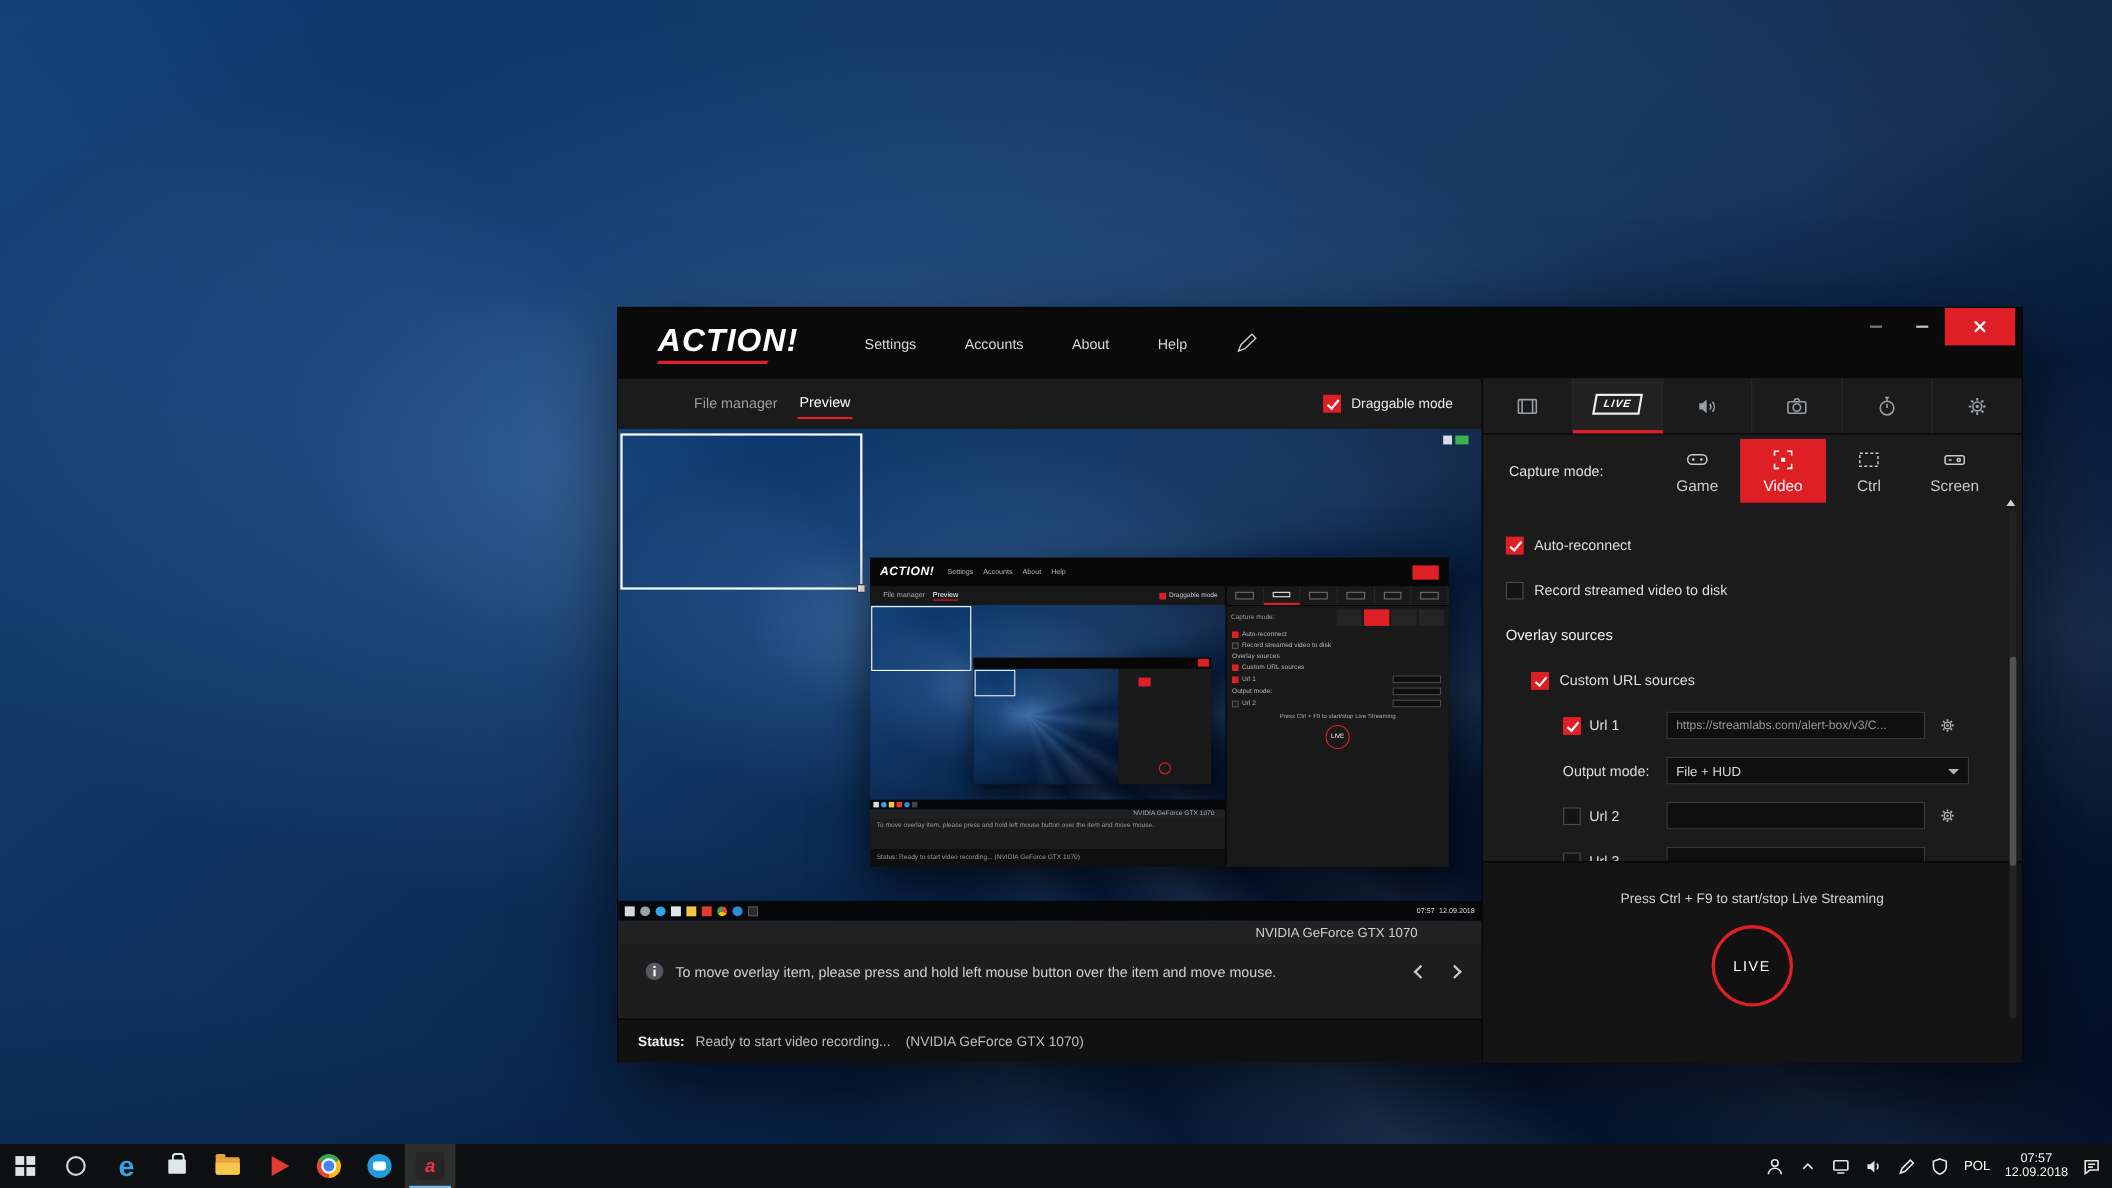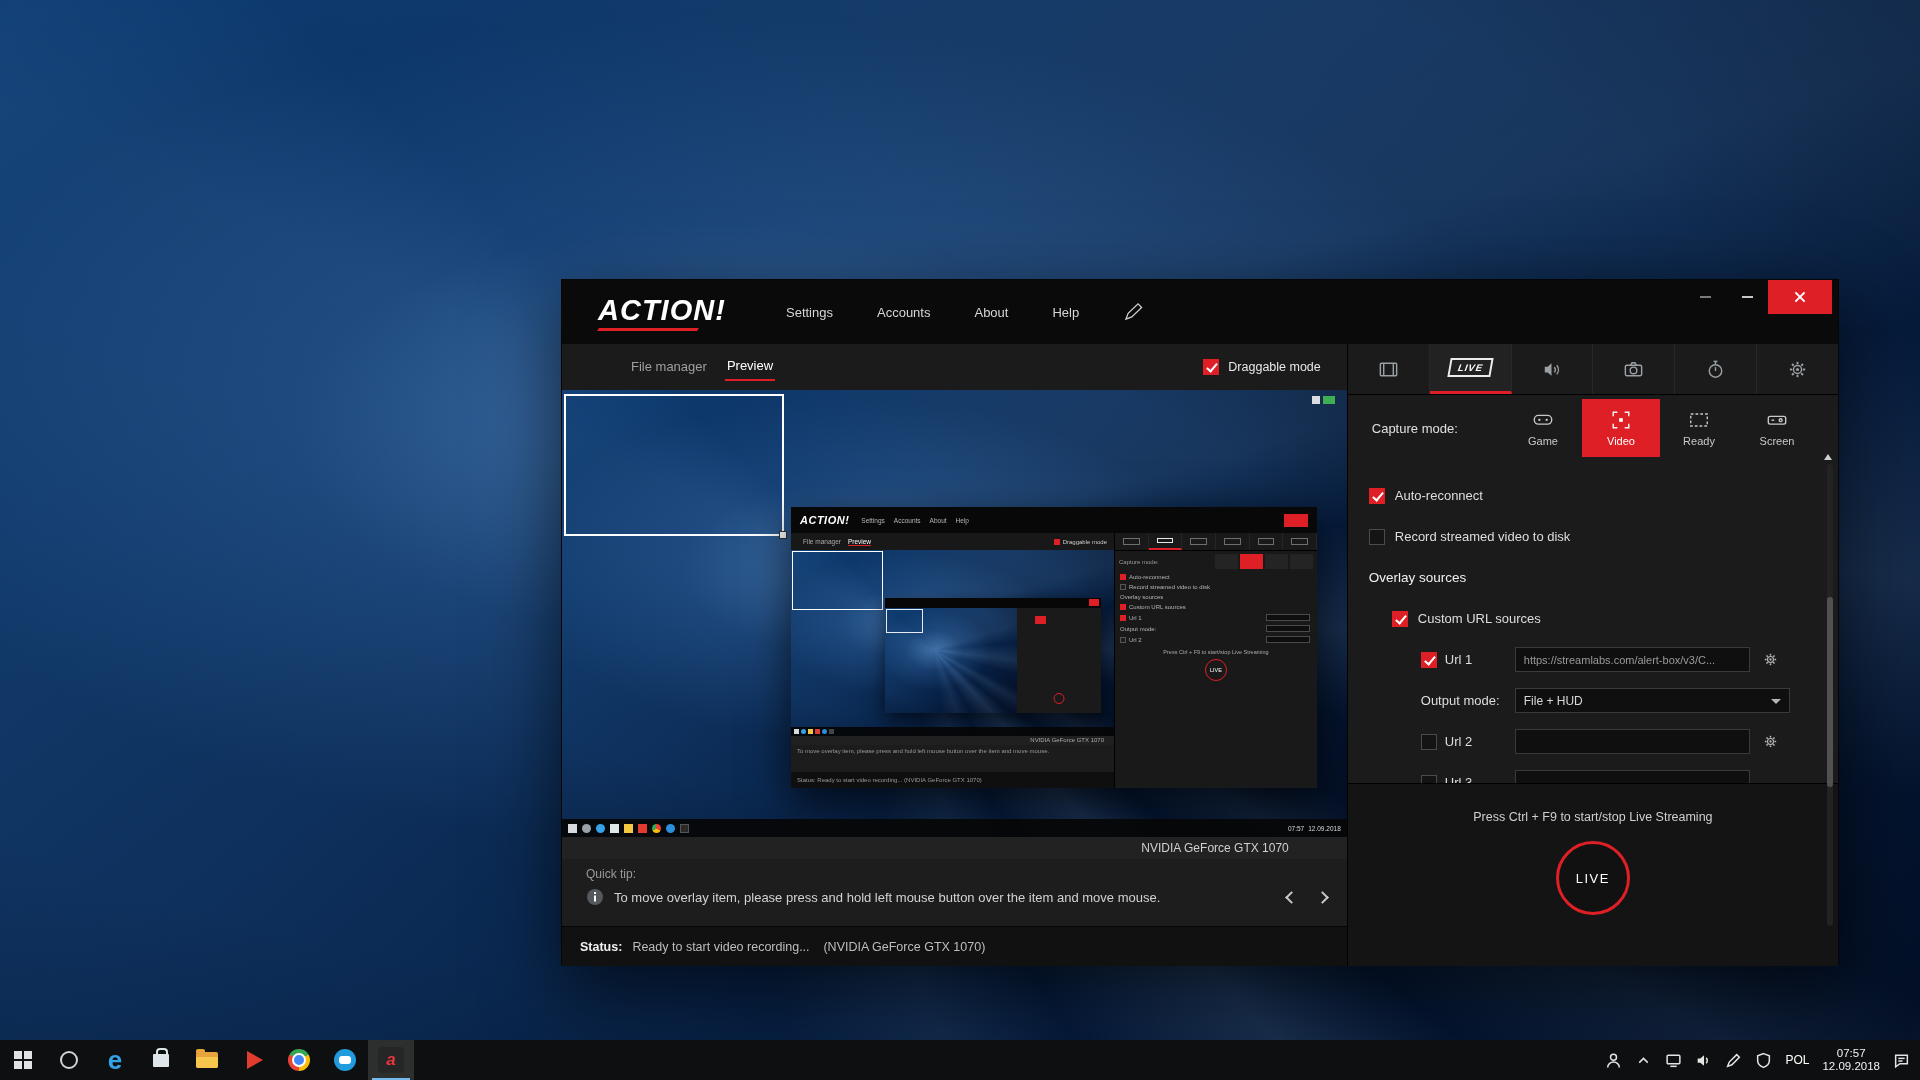--- a/index.html
+++ b/index.html
@@ -133,21 +133,21 @@
   .ptab{flex:1;display:flex;align-items:center;justify-content:center;border-right:1px solid #282828;position:relative;}
   .ptab:last-child{border-right:none;}
   .ptab.active{border-bottom:3px solid var(--accent);background:#222;}
   .ticon{stroke:#9aa0a4;fill:none;stroke-width:1.5;width:23px;height:23px;}
   .ticon .fill{fill:#9aa0a4;stroke:none;}
   .live-flag{display:inline-block;border:2px solid #ececec;transform:skewX(-10deg);padding:2px 7px;font-size:9.5px;font-weight:bold;font-style:italic;letter-spacing:1px;color:#fff;}
 
   .capture-row{height:66px;display:flex;align-items:center;}
   .capture-label{font-size:13px;color:#e0e0e0;padding-left:24px;}
   .capture-buttons{margin-left:auto;margin-right:22px;display:flex;}
-  .cap-btn{width:78px;height:58px;display:flex;flex-direction:column;align-items:center;justify-content:center;gap:4px;font-size:11px;color:#c9c9c9;}
+  .cap-btn{width:78px;height:58px;display:flex;flex-direction:column;align-items:center;justify-content:center;gap:4px;font-size:14px;color:#c9c9c9;}
   .cap-btn svg{stroke:#c9c9c9;fill:none;stroke-width:1.5;width:22px;height:22px;}
   .cap-btn svg .fill{fill:#c9c9c9;stroke:none;}
   .cap-btn.selected{background:var(--accent);color:#fff;}
   .cap-btn.selected svg{stroke:#fff;}
   .cap-btn.selected svg .fill{fill:#fff;}
 
   .rows-region{height:322px;overflow:hidden;padding-top:14px;}
   .row{display:flex;align-items:center;height:41px;padding-left:21px;gap:10px;font-size:13px;color:#dedede;}
   .row.header{color:#f0f0f0;font-size:13.5px;}
   .row.indent{padding-left:44px;}
@@ -370,21 +370,20 @@
             <span class="ptb-time">
                 <span>07:57</span>
                 <span>12.09.2018</span>
               </span>
           </div>
         </div>
 
         <div class="gpu-bar">NVIDIA GeForce GTX 1070</div>
 
         <div class="quicktip">
-          <div class="qt-title">Quick tip:</div>
           <div class="qt-row">
             <svg width="18" height="18" viewBox="0 0 18 18">
                 <circle cx="9" cy="9" r="8" fill="#55585c"></circle>
                 <rect x="8" y="7.5" width="2" height="6" fill="#fff"></rect>
                 <rect x="8" y="4" width="2" height="2" fill="#fff"></rect>
               </svg>
             <span class="qt-text">To move overlay item, please press and hold left mouse button over the item and move mouse.</span>
             <span class="qt-nav">
               <span>
                   <i class="chev left"></i>
@@ -470,21 +469,21 @@
               <svg viewBox="0 0 24 24">
                   <path d="M3.5,8 v-4.5 h4.5 M16,3.5 h4.5 v4.5 M20.5,16 v4.5 h-4.5 M8,20.5 h-4.5 v-4.5"></path>
                   <rect class="fill" x="10" y="10" width="4" height="4"></rect>
                 </svg>
               <span>Video</span>
             </span>
             <span class="cap-btn">
               <svg viewBox="0 0 24 24">
                   <rect x="3" y="5.5" width="18" height="13" stroke-dasharray="3 2.2"></rect>
                 </svg>
-              <span>Ready</span>
+              <span>Ctrl</span>
             </span>
             <span class="cap-btn">
               <svg viewBox="0 0 24 24">
                   <rect x="2.5" y="8" width="19" height="8.5" rx="2"></rect>
                   <line x1="6" y1="12.2" x2="9" y2="12.2"></line>
                   <circle cx="16" cy="12.2" r="1.6"></circle>
                 </svg>
               <span>Screen</span>
             </span>
           </span>

